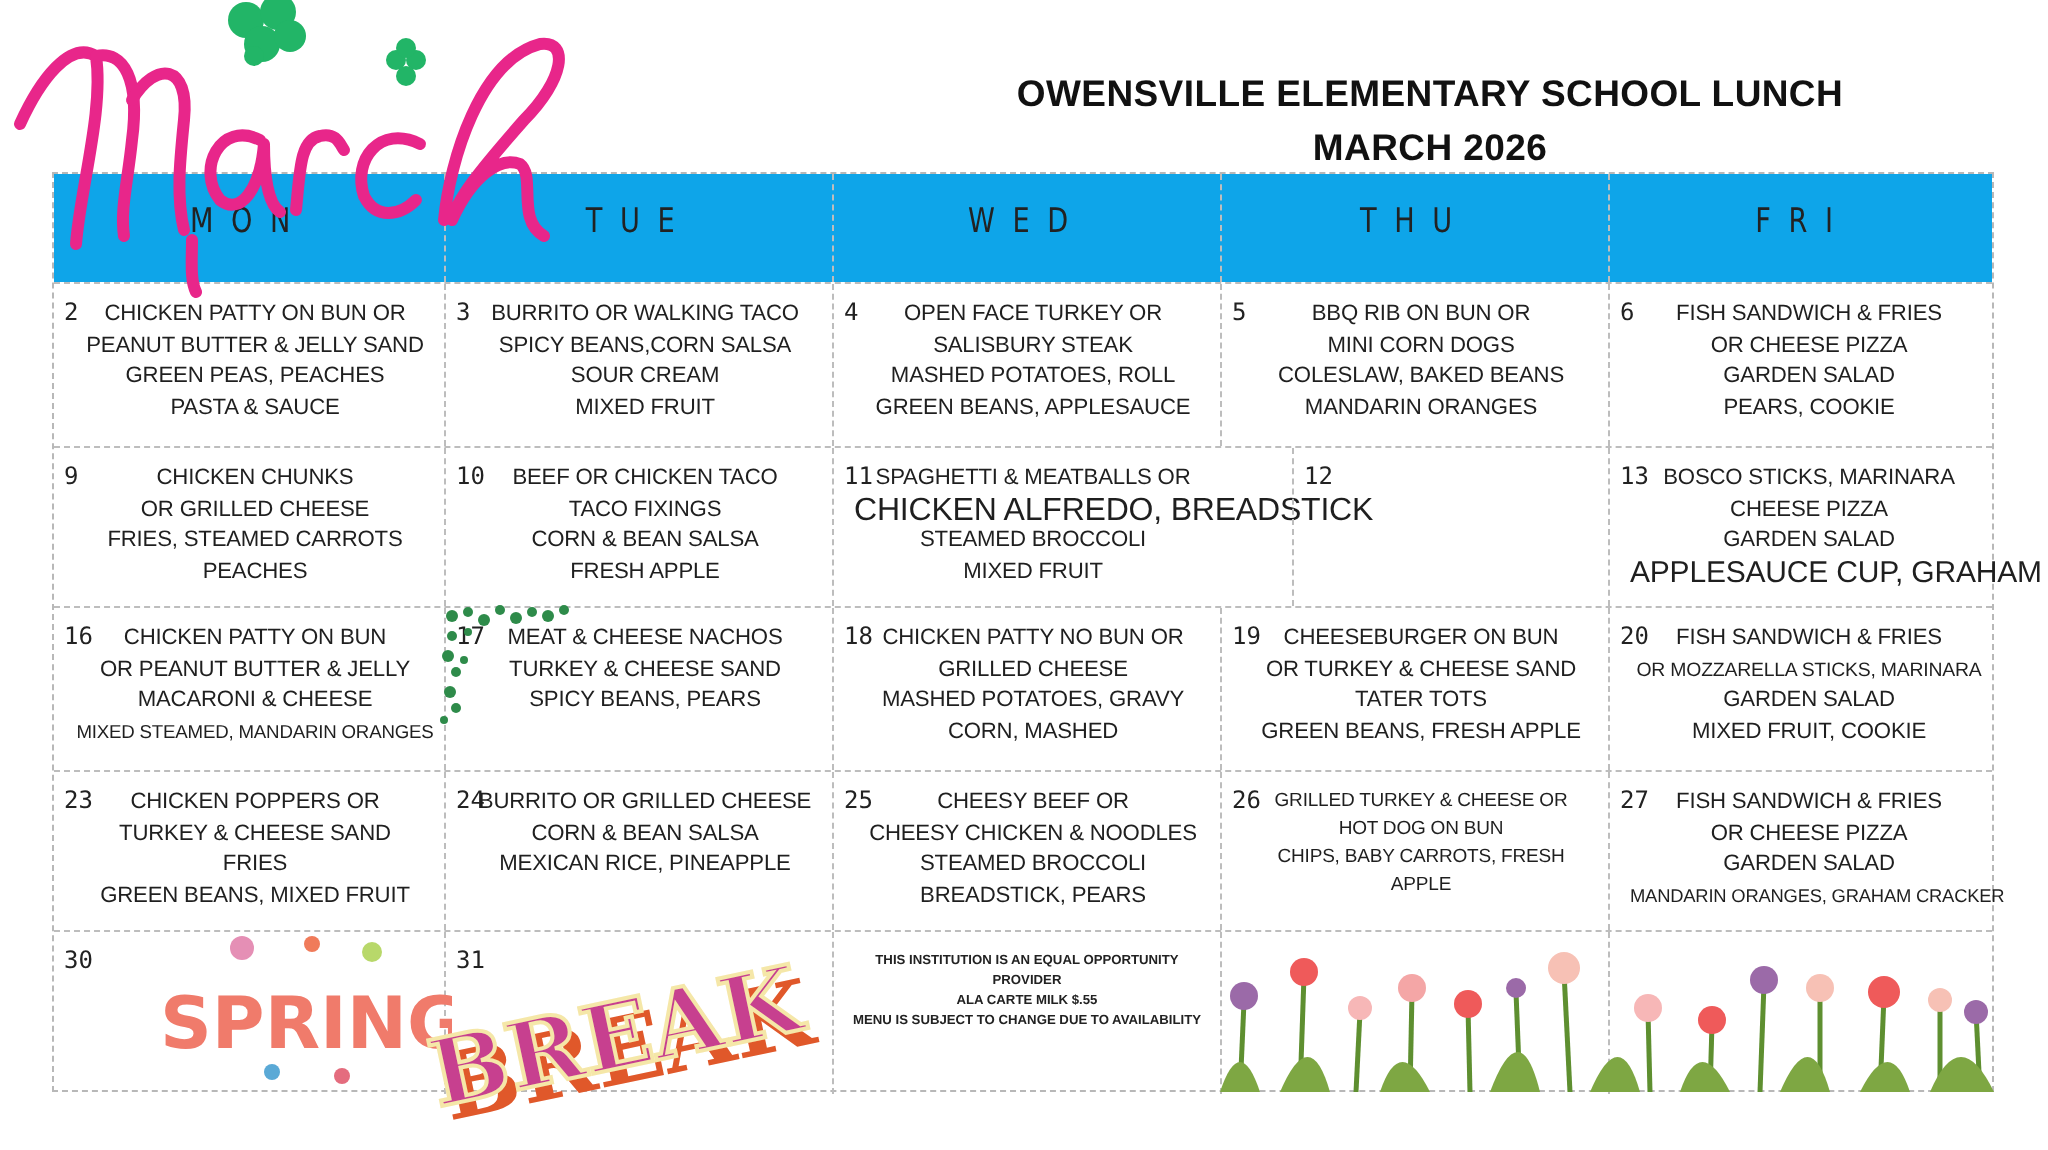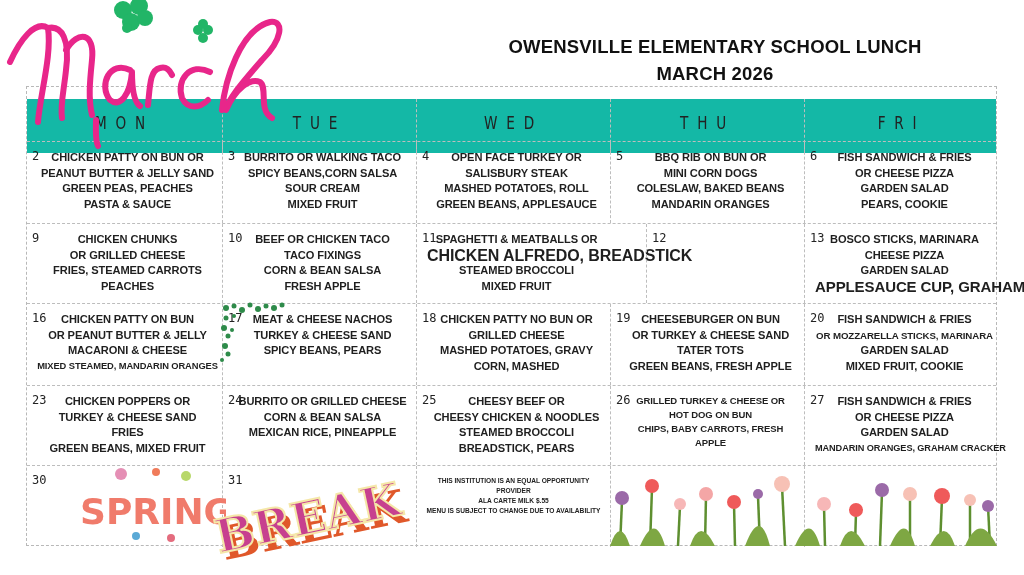--- a/index.html
+++ b/index.html
@@ -7,32 +7,32 @@
          font-family:"Liberation Sans", sans-serif; color:#1a1a1a; }
 
   .title { position:absolute; left:440px; width:550px; text-align:center; font-weight:bold;
            font-family:"Liberation Sans", sans-serif; color:#111; letter-spacing:0.2px; }
   .title.l1 { top:36px; font-size:18.5px; }
   .title.l2 { top:63px; font-size:18.5px; }
 
   .grid { position:absolute; left:26px; top:86px; width:971px; height:460px;
           border:1px dashed #b8b8b8; box-sizing:border-box; }
   .row { position:absolute; left:0; width:100%; border-top:1px dashed #bdbdbd; box-sizing:border-box; }
-  .row.header { top:12px; height:54px; border-top:none; background:#14b8a6; }
+  .row.header { top:0; height:54px; border-top:none; background:#0ea5e9; }
   .cell { position:absolute; top:0; height:100%; border-left:1px dashed #bdbdbd; box-sizing:border-box; }
   .cell.first { border-left:none; }
 
   .dayname { position:absolute; left:0; right:0; top:14px; text-align:center; font-size:17px;
              letter-spacing:11px; font-family:"DejaVu Sans", sans-serif; font-weight:normal; color:#222;
              transform:scaleX(0.8); }
 
   .daynum { position:absolute; left:5px; top:7px; font-size:12px; font-family:"DejaVu Sans Mono", monospace;
             color:#222; }
   .menu { position:absolute; left:10px; right:4px; top:8px; text-align:center; font-size:11.1px;
-          font-weight:bold; line-height:15.6px; color:#1f1f1f; letter-spacing:-0.1px; white-space:nowrap; }
+          font-weight:normal; line-height:15.6px; color:#1f1f1f; letter-spacing:-0.1px; white-space:nowrap; }
   .menu.small { font-size:9.5px; line-height:14px; }
   .menu div { white-space:nowrap; }
 
   .notice { position:absolute; left:4px; right:4px; top:10px; text-align:center; font-size:6.6px;
             font-weight:bold; line-height:10px; color:#222; }
 
   .march-logo { position:absolute; left:0; top:0; width:310px; height:150px; pointer-events:none; }
   .spring { position:absolute; left:76px; top:464px; width:150px; height:80px; }
   .break-art { position:absolute; left:203px; top:470px; width:210px; height:90px; }
   .flowers { position:absolute; left:610px; top:476px; width:387px; height:70px; }

